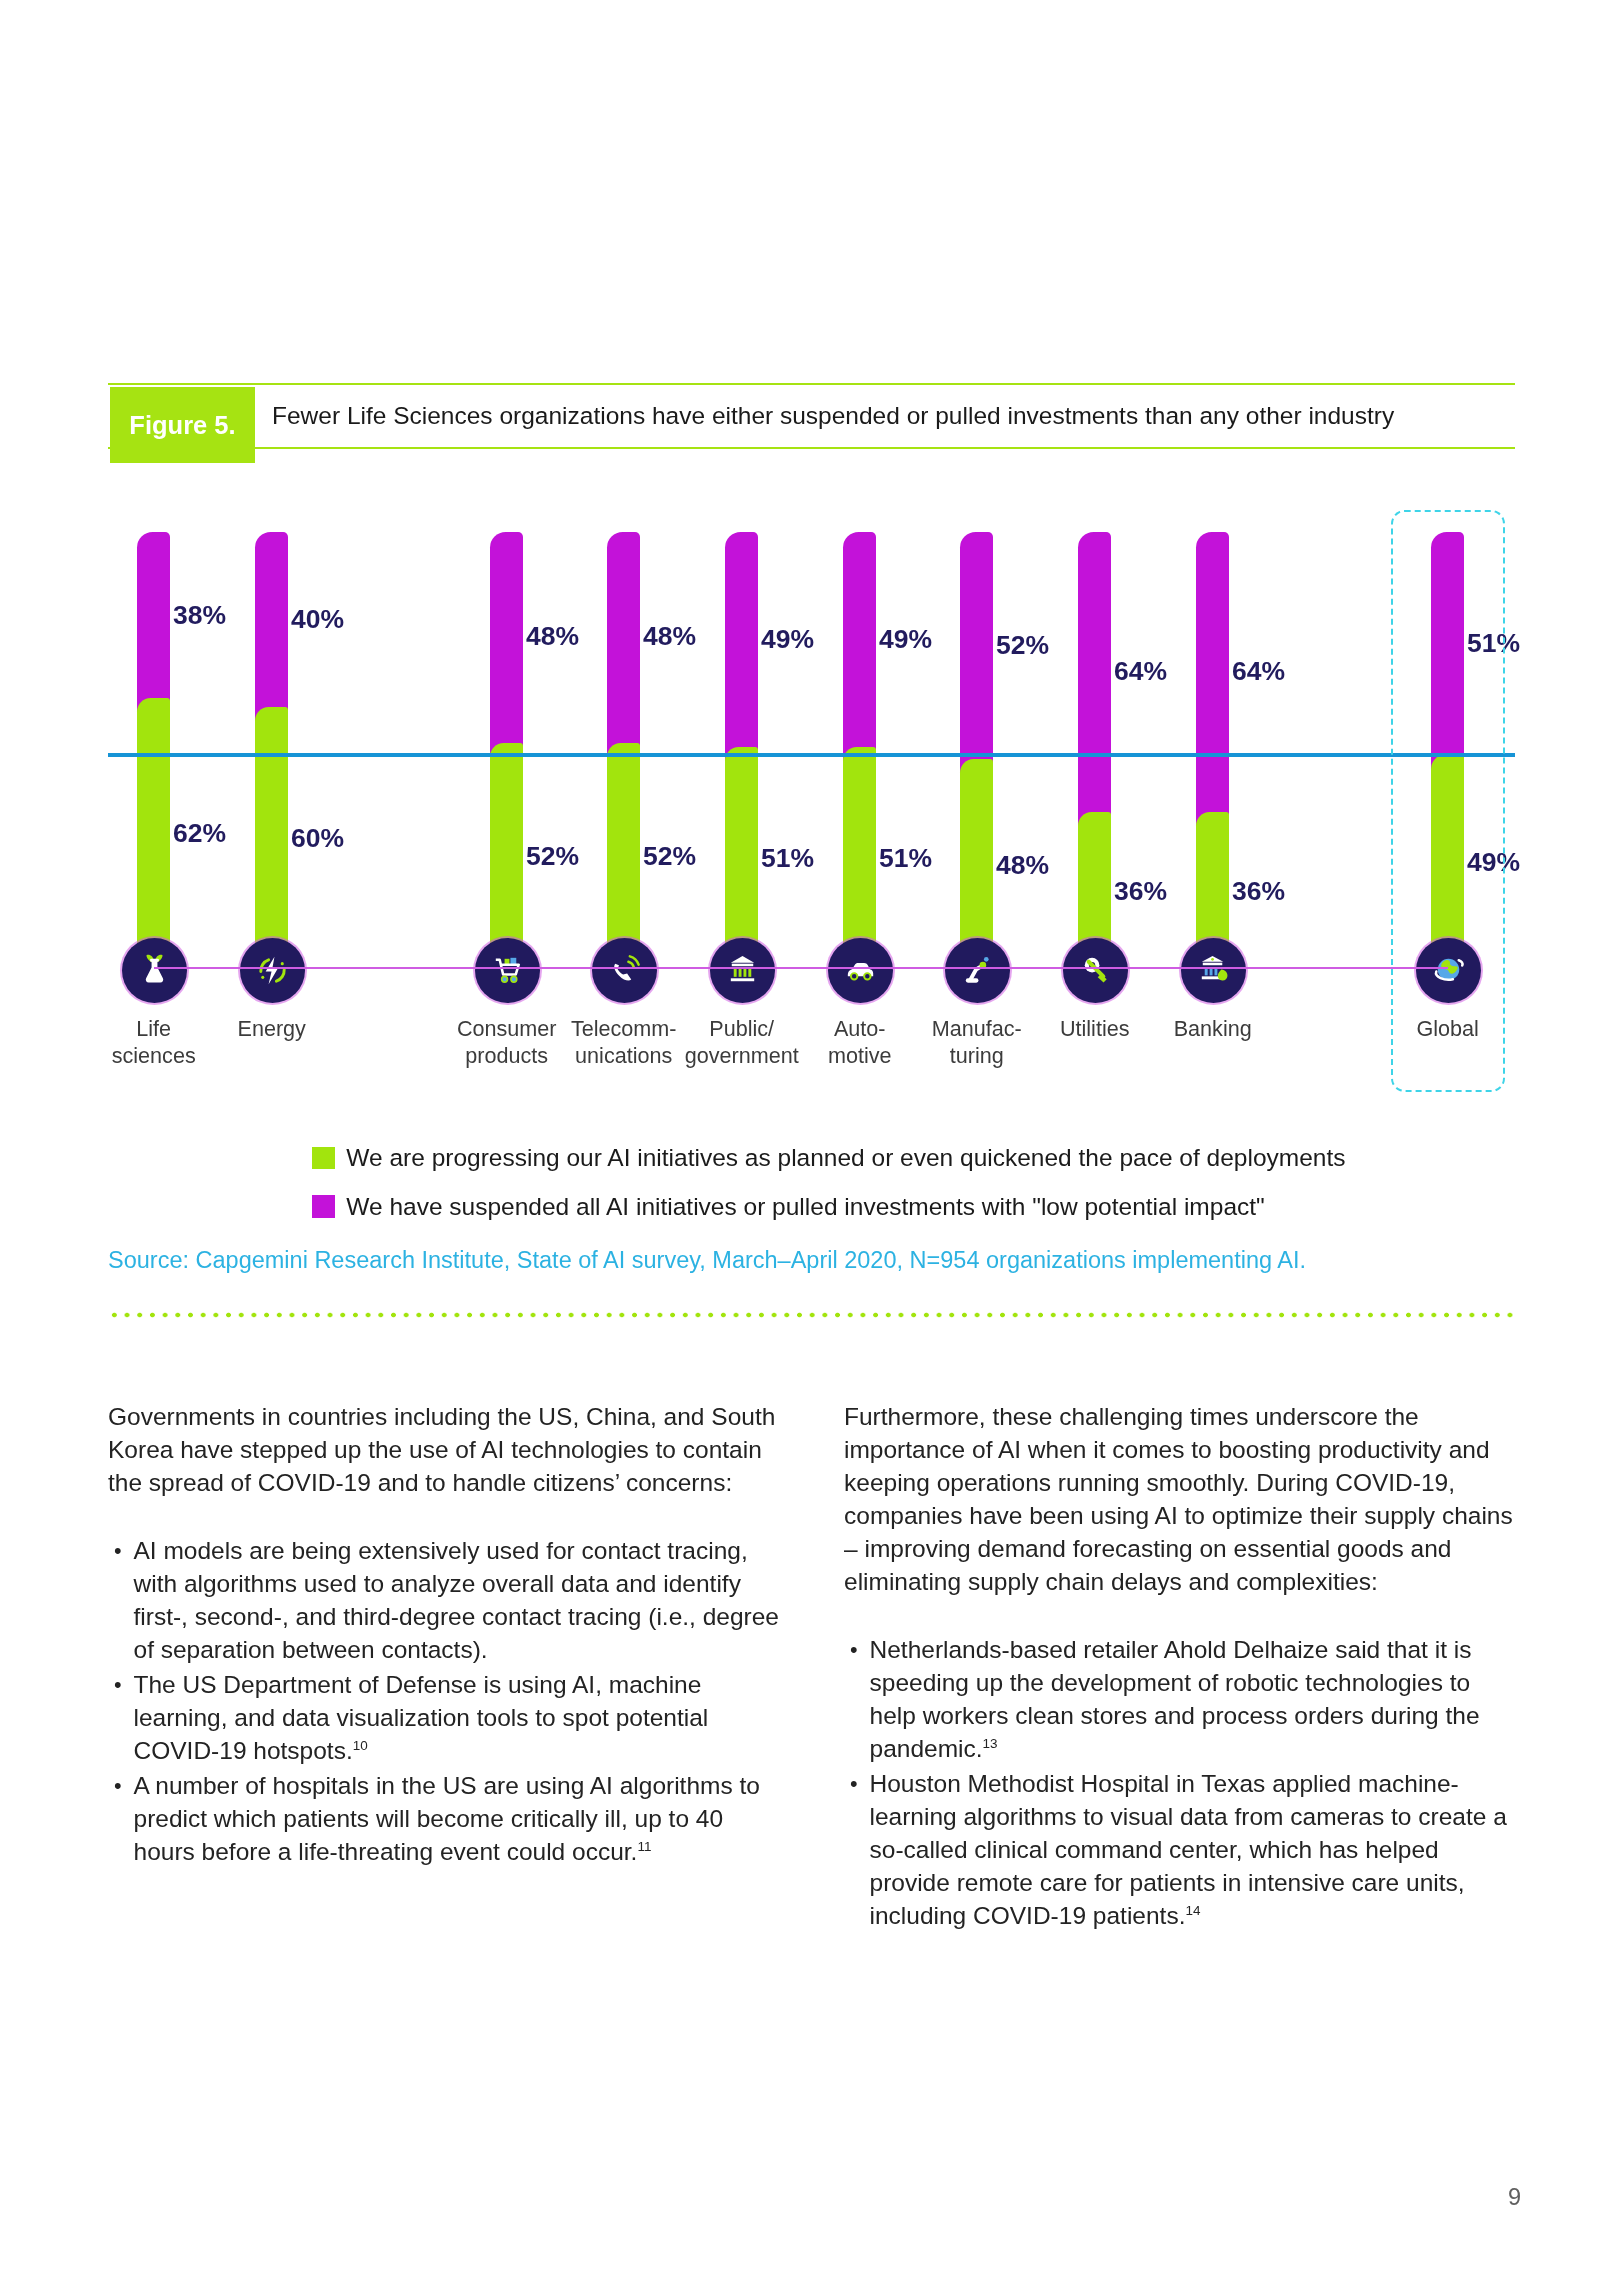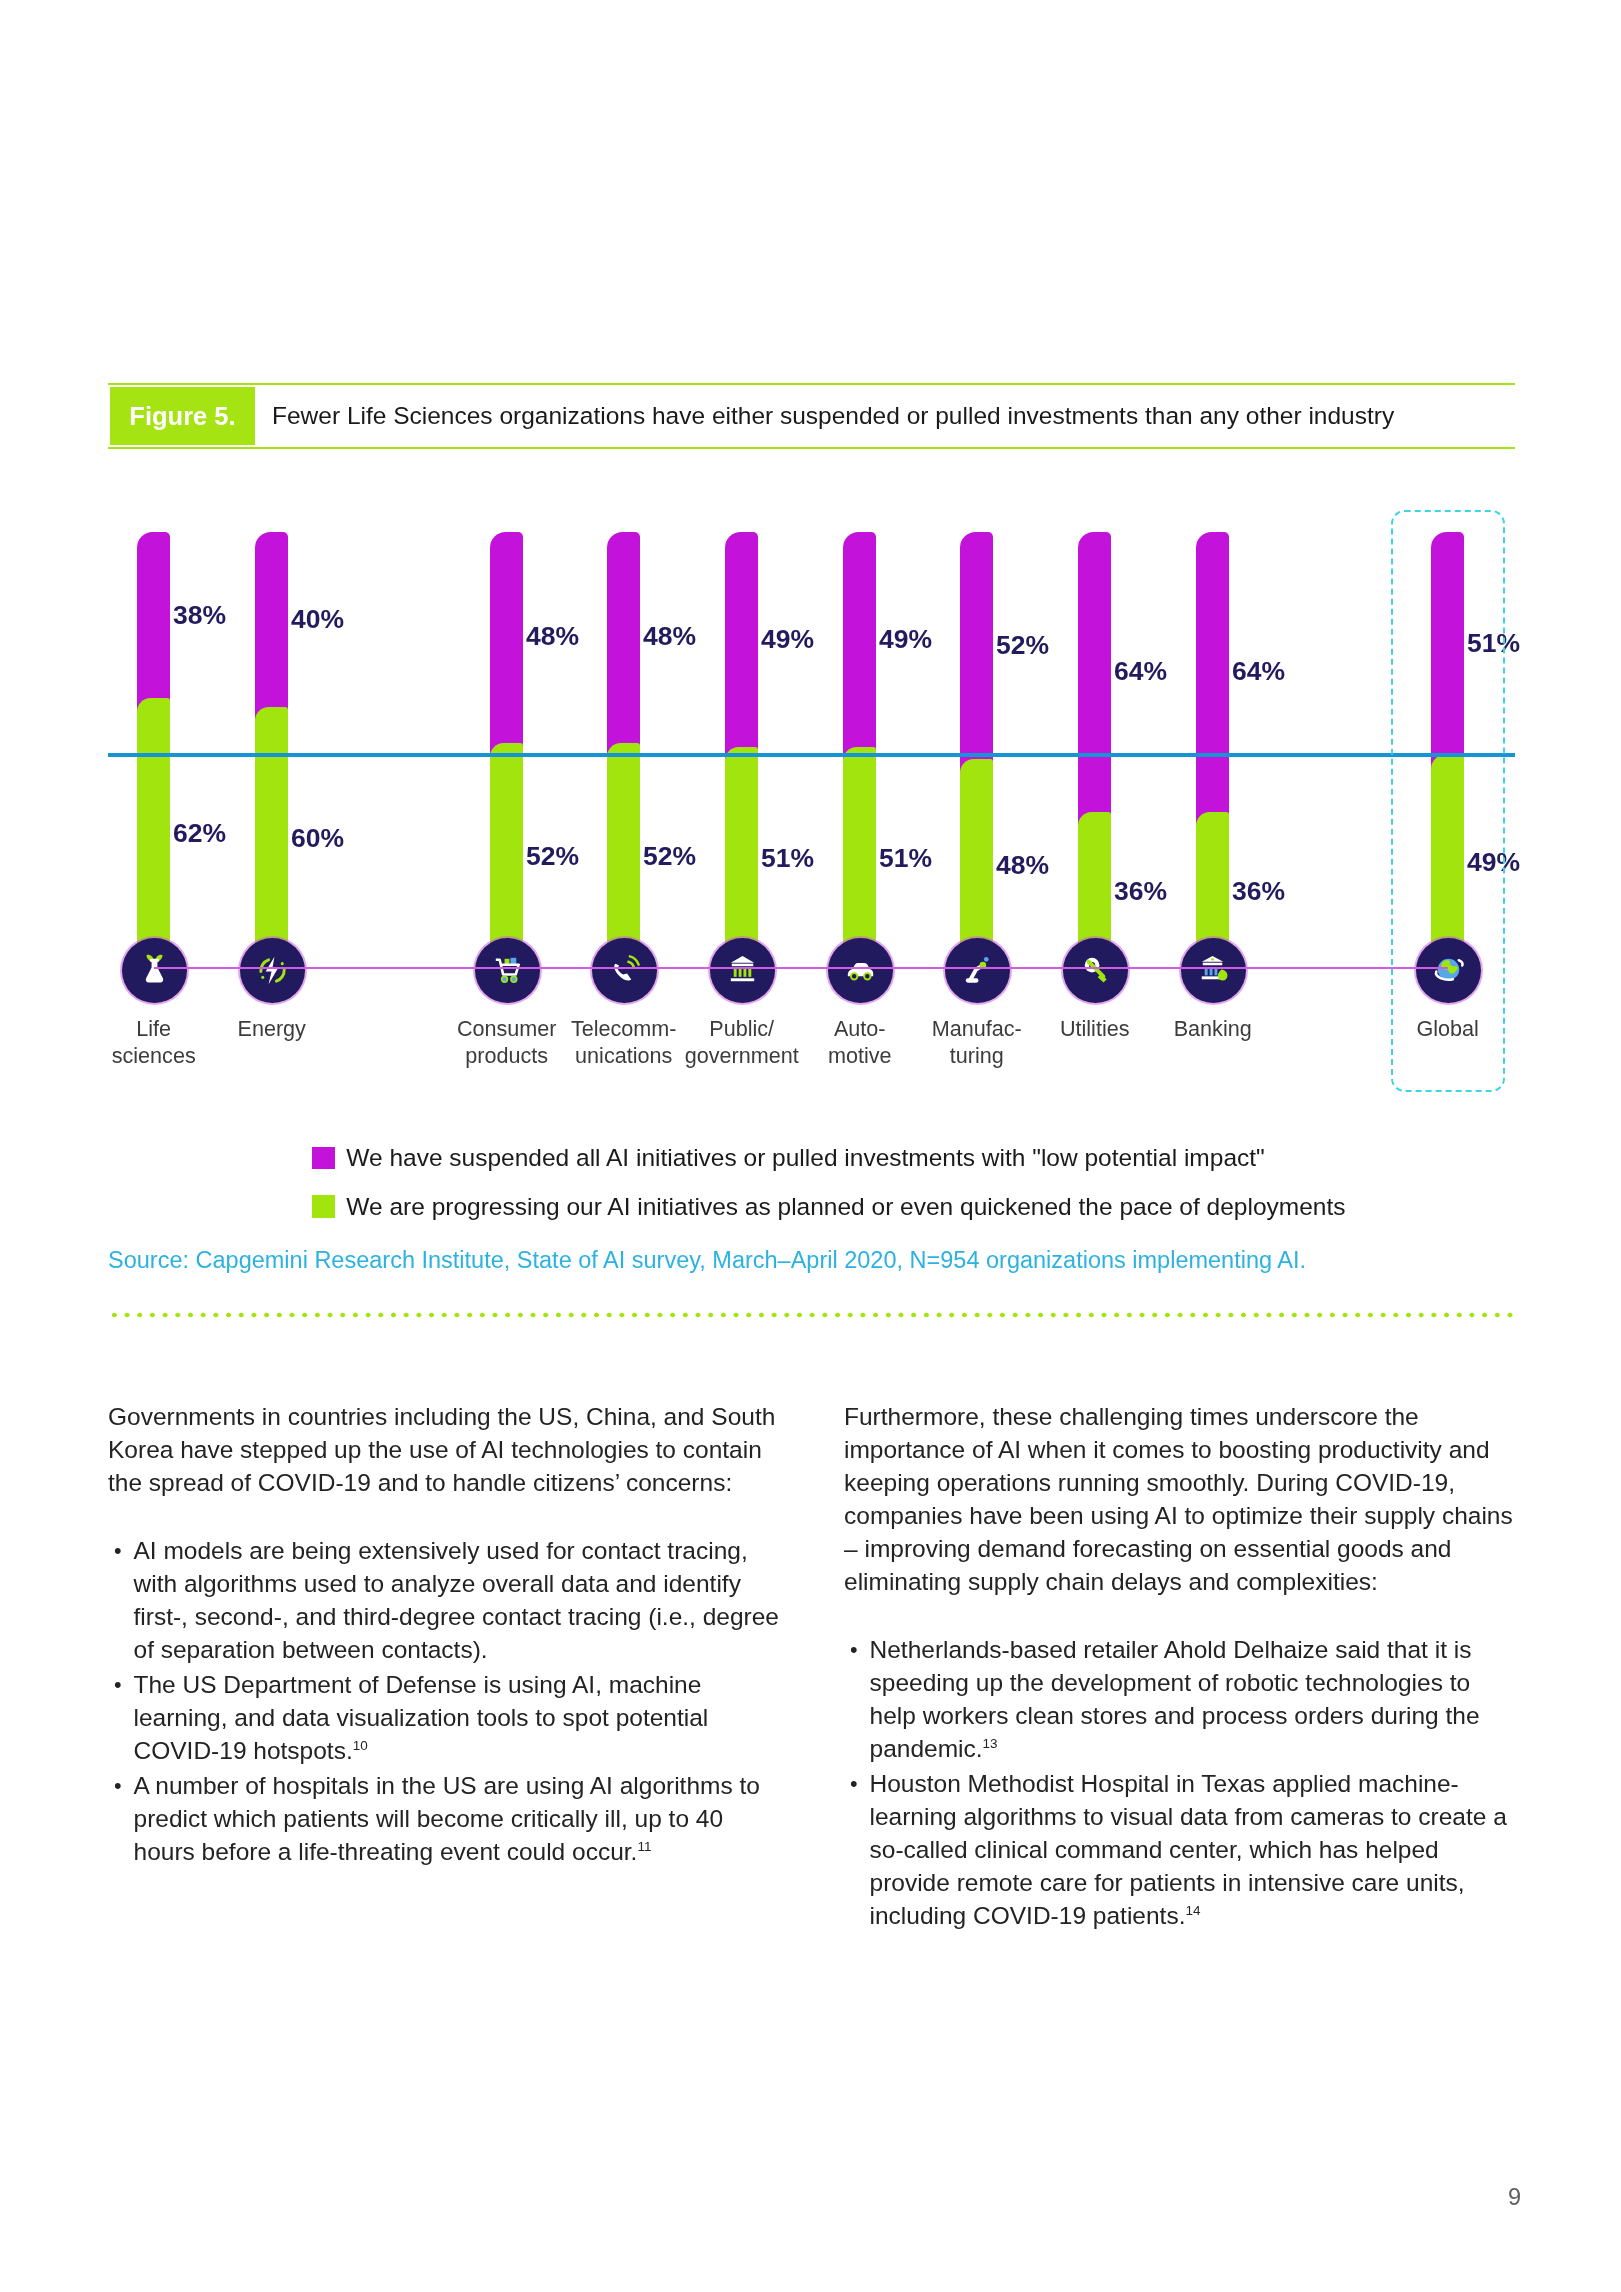--- a/index.html
+++ b/index.html
@@ -3,21 +3,21 @@
 <meta charset="utf-8">
 <style>
   html,body{margin:0;padding:0;background:#e8e8e8;}
   .page{position:relative;width:1621px;height:2293px;background:#ffffff;overflow:hidden;
         font-family:"Liberation Sans",sans-serif;}
 
   
   .rule{position:absolute;left:108px;width:1407px;height:2px;background:#a6e312;}
   .rule.top{top:383px;}
   .rule.bottom{top:447px;}
-  .fig-label{position:absolute;left:110px;top:387px;width:145px;height:58px;background:#a6e312;
+  .fig-label{position:absolute;left:110px;top:387px;width:145px;height:76px;background:#a6e312;
              color:#ffffff;font-size:25.5px;font-weight:700;display:flex;align-items:center;justify-content:center;text-align:center;}
   .fig-title{position:absolute;left:272px;top:387px;width:1235px;height:58px;display:flex;align-items:center;
              color:#1a1a1a;font-size:24.5px;}
 
   
   .chart{position:absolute;left:95px;top:532px;width:1419px;height:568px;}
   .col{position:absolute;top:0;width:118px;height:568px;z-index:1;}
   .bar{position:absolute;left:42px;top:0;width:33px;height:438px;border-radius:15.7px 4.9px 0 0;}
   .seg-green{position:absolute;left:0;right:0;bottom:0;border-radius:13.7px 2.9px 0 0;}
   .pct{position:absolute;left:78px;height:29px;line-height:29px;font-size:26.5px;font-weight:700;color:#221c5e;white-space:nowrap;}
@@ -231,26 +231,26 @@
             <path d="M7.5 21c-2.5 5.5 8.5 10 17 8" stroke="#ffffff" stroke-width="2.6" fill="none" stroke-linecap="round"></path>
             <path d="M30.5 9.5c3.2 1.2 4.6 3.2 3.6 5.4" stroke="#ffffff" stroke-width="2.6" fill="none" stroke-linecap="round"></path>
           </svg>
         </div>
         <div class="clabel">Global</div>
       </div>
     </div>
 
   <div class="legend">
       <div class="legend-row">
+        <span class="swatch" style="background:#a2e40d"></span>
+        <span class="legend-text">We are progressing our AI initiatives as planned or even quickened the pace of deployments</span>
+      </div>
+      <div class="legend-row">
         <span class="swatch" style="background:#c312d9"></span>
         <span class="legend-text">We have suspended all AI initiatives or pulled investments with "low potential impact"</span>
-      </div>
-      <div class="legend-row">
-        <span class="swatch" style="background:#a2e40d"></span>
-        <span class="legend-text">We are progressing our AI initiatives as planned or even quickened the pace of deployments</span>
       </div>
     </div>
 
   <div class="source">Source: Capgemini Research Institute, State of AI survey, March–April 2020, N=954 organizations implementing AI.</div>
   <div class="dotted-sep"></div>
 
   <div class="body-cols">
     <div class="bcol">
       <p>Governments in countries including the US, China, and South Korea have stepped up the use of AI technologies to contain the spread of COVID-19 and to handle citizens’ concerns:</p>
       <ul>

